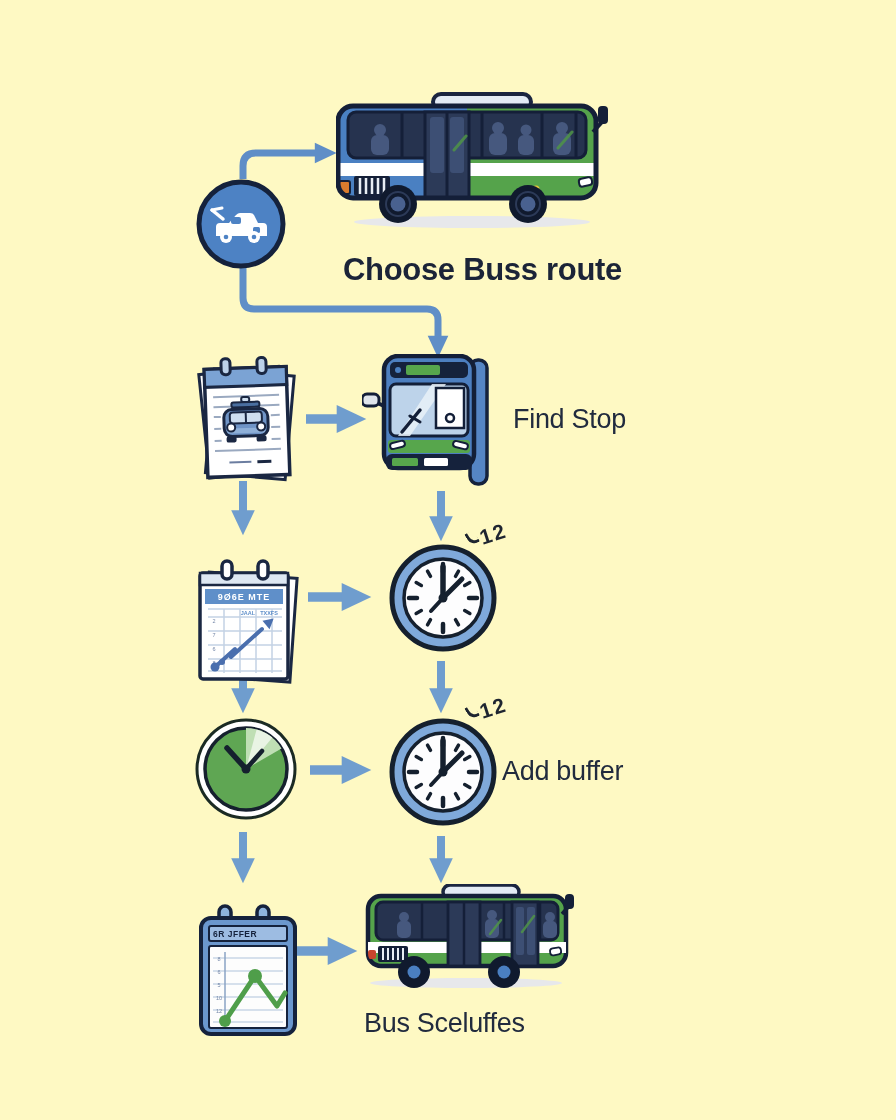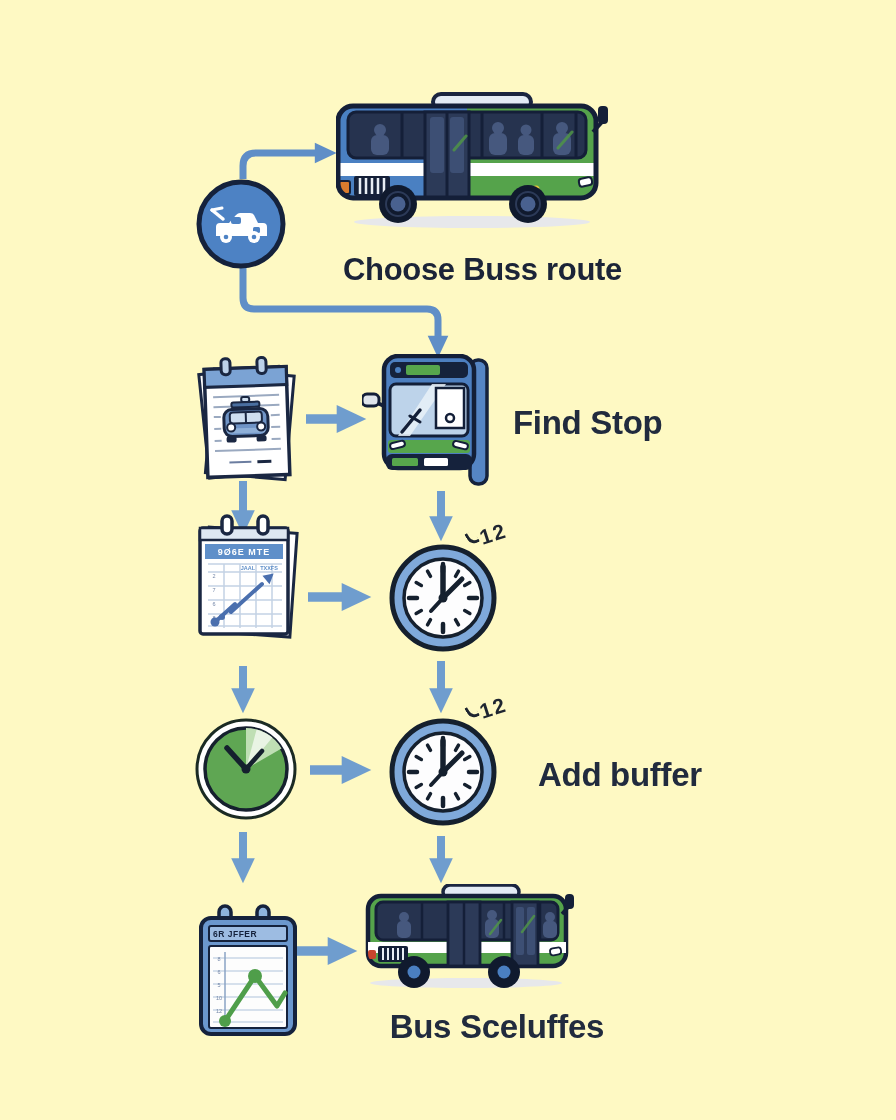--- a/index.html
+++ b/index.html
@@ -5,25 +5,25 @@
   html,body { margin:0; padding:0; }
   #canvas {
     position:relative; width:896px; height:1120px;
     background:#fef9c3; overflow:hidden;
     font-family:"Liberation Sans","DejaVu Sans",sans-serif;
   }
   .abs { position:absolute; }
   .icon svg { display:block; width:100%; height:100%; }
   svg text { font-family:"Liberation Sans","DejaVu Sans",sans-serif; }
   .label {
-    position:absolute; font-size:33px; font-weight:700;
+    position:absolute; font-size:27px; font-weight:400;
     color:#212b3e; letter-spacing:-0.3px; white-space:nowrap;
   }
   .label.title { font-size:31px; font-weight:700; color:#1b2438; text-align:center; }
-  .label.centered { text-align:right; }
+  .label.centered { text-align:left; }
   .clock-note {
     position:absolute; transform:rotate(-18deg);
     font-weight:700; font-size:21px; color:#1e2530; letter-spacing:2px;
     white-space:nowrap;
   }
   .note-hook {
     display:inline-block; width:7px; height:11px;
     border-left:3px solid #1e2530; border-bottom:3px solid #1e2530;
     border-radius:0 0 0 9px; transform:rotate(-14deg) translateY(-3px);
     margin-right:2px;
@@ -201,21 +201,21 @@
       <rect x="28" y="88" width="15" height="6" rx="3" fill="#ffffff" stroke="#131f38" stroke-width="2" transform="rotate(-14 35 91)"></rect>
       <rect x="91" y="88" width="15" height="6" rx="3" fill="#ffffff" stroke="#131f38" stroke-width="2" transform="rotate(14 98 91)"></rect>
       <rect x="24" y="100" width="86" height="16" rx="6" fill="#15223c"></rect>
       <rect x="30" y="104" width="26" height="8" rx="1.5" fill="#57a64c"></rect>
       <rect x="62" y="104" width="24" height="8" rx="1.5" fill="#ffffff"></rect>
     </svg>
   </div>
 
   <div class="label" style="left:513px;top:404px">Find Stop</div>
 
-  <div class="abs icon" style="left:192px;top:512px;width:112px;height:128px">
+  <div class="abs icon" style="left:192px;top:557px;width:112px;height:128px">
     <svg viewBox="0 0 112 128">
       <g transform="rotate(4 56 64)">
           <rect x="14" y="18" width="88" height="104" fill="#ffffff" stroke="#1a2742" stroke-width="3"></rect>
         </g>
       <rect x="8" y="16" width="88" height="106" rx="3" fill="#ffffff" stroke="#1a2742" stroke-width="3.5"></rect>
       <rect x="8" y="16" width="88" height="12" fill="#dde7f2" stroke="#1a2742" stroke-width="2.5"></rect>
       <rect x="30" y="4" width="10" height="18" rx="5" fill="#ffffff" stroke="#1a2742" stroke-width="3.5"></rect>
       <rect x="66" y="4" width="10" height="18" rx="5" fill="#ffffff" stroke="#1a2742" stroke-width="3.5"></rect>
       <rect x="13" y="32" width="78" height="15" fill="#5f8fc9"></rect>
       <text x="52" y="43" font-size="9" font-weight="bold" fill="#ffffff" text-anchor="middle" letter-spacing="1">9Ø6E MTE</text>
@@ -312,21 +312,21 @@
         <line x1="55" y1="55" x2="74" y2="36" stroke-width="5"></line>
         <line x1="55" y1="55" x2="43" y2="68" stroke-width="4"></line>
       </g>
       <circle cx="55" cy="55" r="4.5" fill="#15202e"></circle>
     </svg>
   </div>
   <div class="clock-note" style="left:468px;top:698px">
     <i class="note-hook"></i><span>12</span>
   </div>
 
-  <div class="label" style="left:538px;top:756px">Add buffer</div>
+  <div class="label" style="left:502px;top:756px">Add buffer</div>
 
   <div class="abs icon" style="left:195px;top:904px;width:108px;height:136px">
     <svg viewBox="0 0 108 136">
       <rect x="24" y="2" width="12" height="20" rx="6" fill="#8db3de" stroke="#15223c" stroke-width="3.5"></rect>
       <rect x="62" y="2" width="12" height="20" rx="6" fill="#8db3de" stroke="#15223c" stroke-width="3.5"></rect>
       <rect x="6" y="14" width="94" height="116" rx="10" fill="#6b97cd" stroke="#15223c" stroke-width="4"></rect>
       <rect x="14" y="22" width="78" height="15" rx="2" fill="#9dbce2" stroke="#15223c" stroke-width="2"></rect>
       <text x="18" y="33" font-size="8.5" font-weight="bold" fill="#15223c" letter-spacing="0.5">6R JFFER</text>
       <rect x="14" y="42" width="78" height="82" rx="2" fill="#fdfdfd" stroke="#15223c" stroke-width="2"></rect>
       <g stroke="#c9d6e6" stroke-width="1.5">

